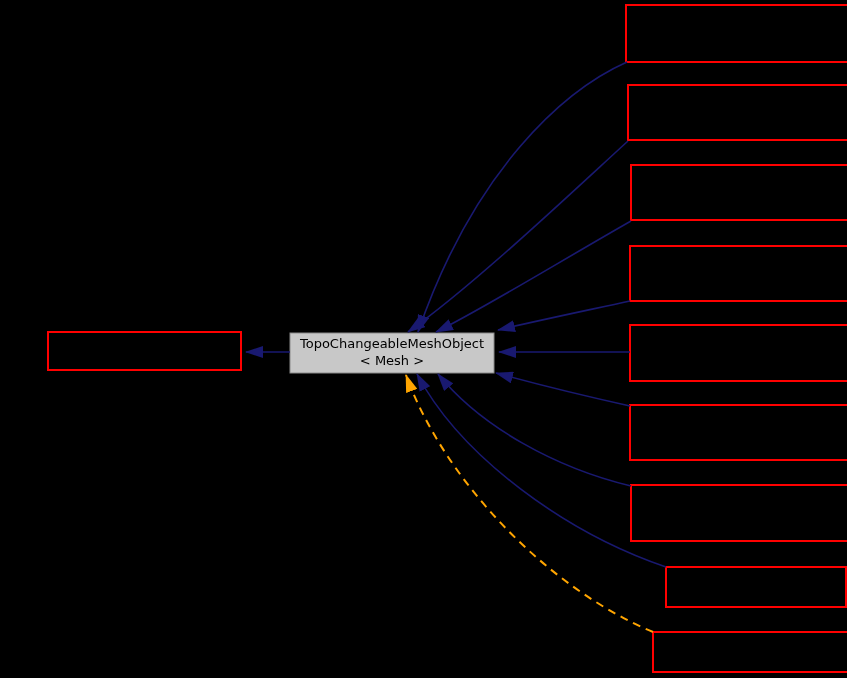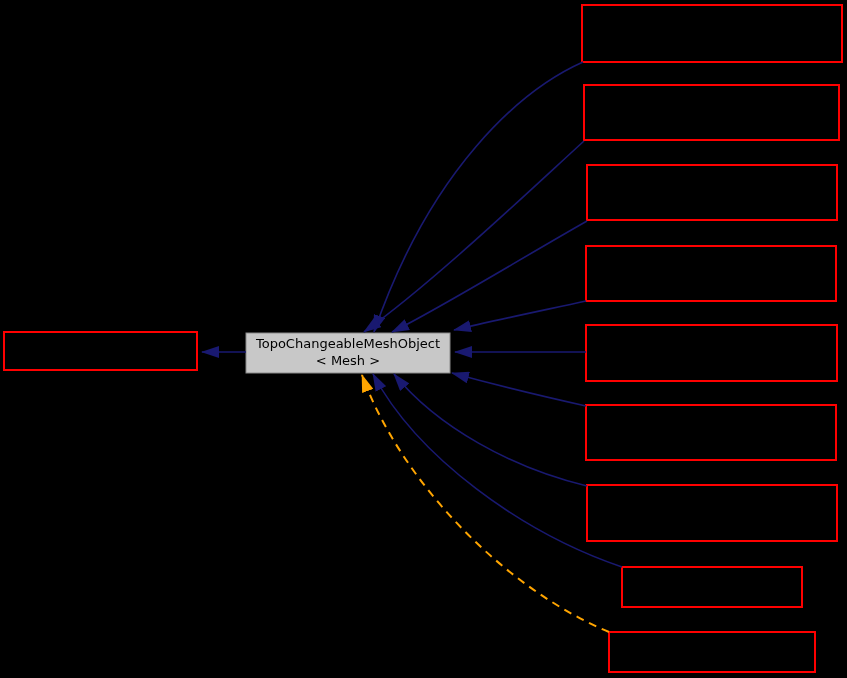--- a/index.html
+++ b/index.html
@@ -1,17 +1,17 @@
 <!DOCTYPE html>
 <html><head>
 <meta charset="utf-8">
 <style>
   html, body { margin: 0; padding: 0; }
   body { width: 847px; height: 678px; overflow: hidden; }
-  .stage { position: relative; width: 716px; height: 678px; }
+  .stage { position: relative; width: 716px; height: 678px; padding-left: 44px; }
   svg { display: block; }
   .focus-label {
     font: 13px "DejaVu Sans", "Liberation Sans", sans-serif;
     text-anchor: middle;
     pointer-events: none;
   }
   .edge { fill: none; }
   .node-rect { cursor: pointer; }
 </style>
 </head>

